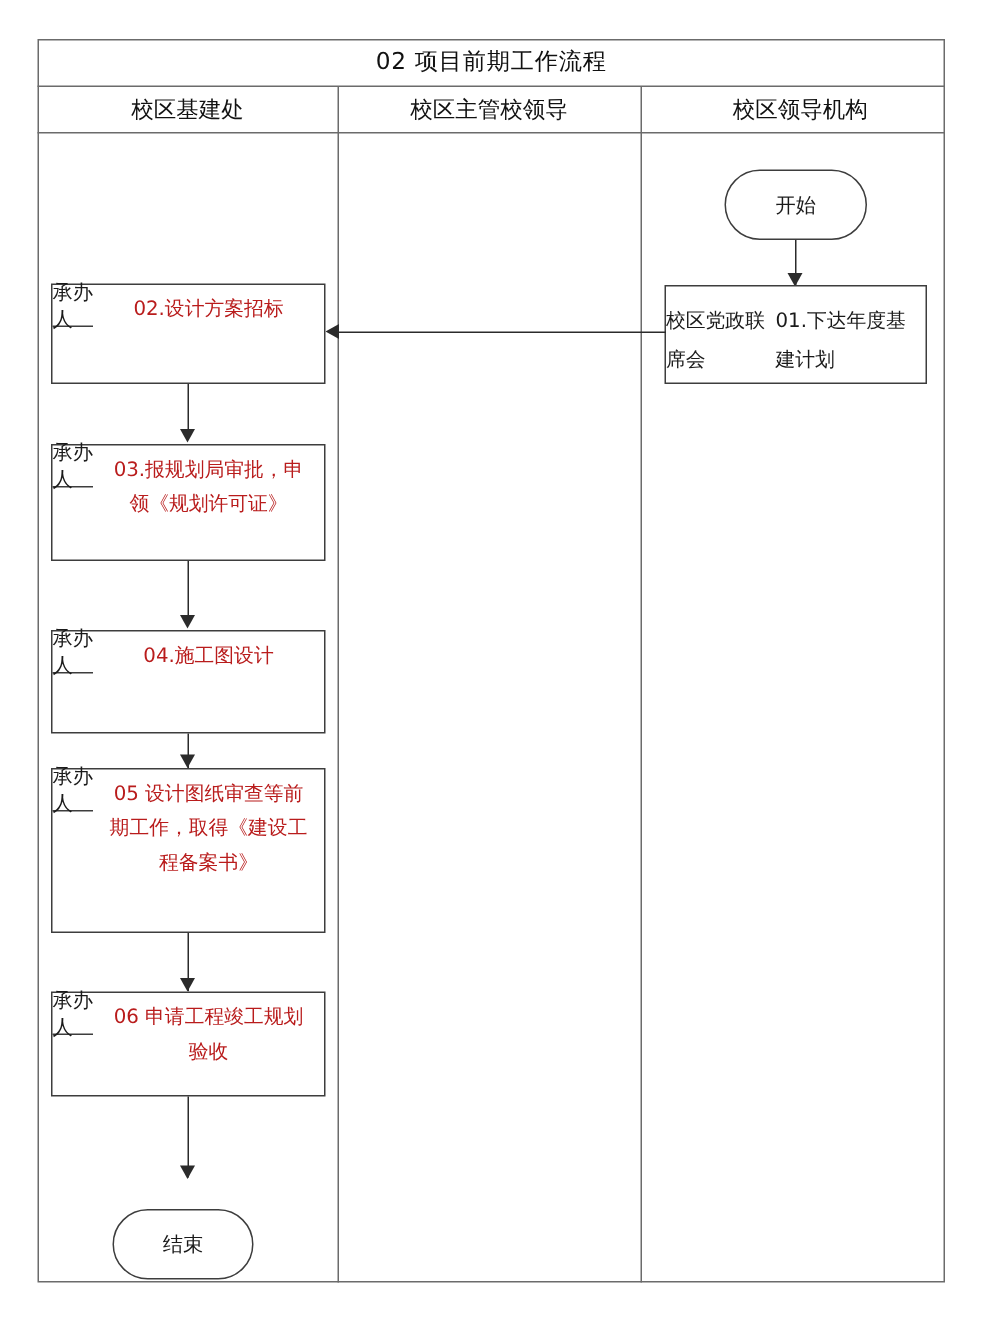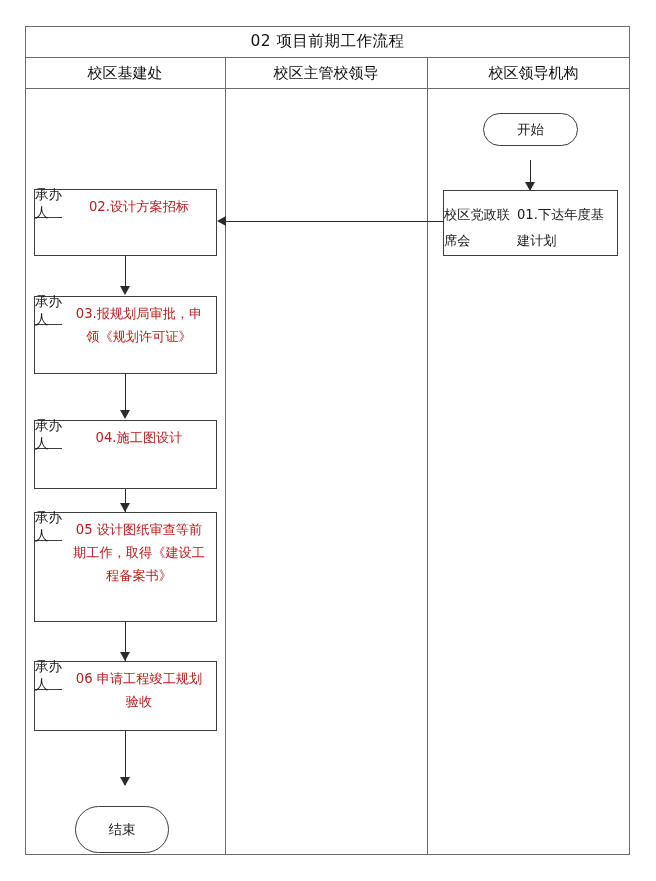--- a/index.html
+++ b/index.html
@@ -172,21 +172,21 @@
 
   <div class="header-row">
     <div class="lane-head l0">校区基建处</div>
     <div class="lane-head l1">校区主管校领导</div>
     <div class="lane-head l2">校区领导机构</div>
   </div>
 
   <div class="lane-sep s1"></div>
   <div class="lane-sep s2"></div>
 
-  <div class="node terminator" style="left:483px; top:113px; width:95px; height:33px;">
+  <div class="node terminator" style="left:483px; top:113px; width:95px; height:47px;">
     <span>开始</span>
   </div>
 
   <div class="conn-v" style="left:530px; top:160px; height:30px;"></div>
   <div class="arrow-down" style="left:525px; top:182px;"></div>
 
   <div class="node plainbox" style="left:443px; top:190px; width:175px; height:66px;">
     <span>校区党政联席会</span>
     <span>01.下达年度基建计划</span>
   </div>

